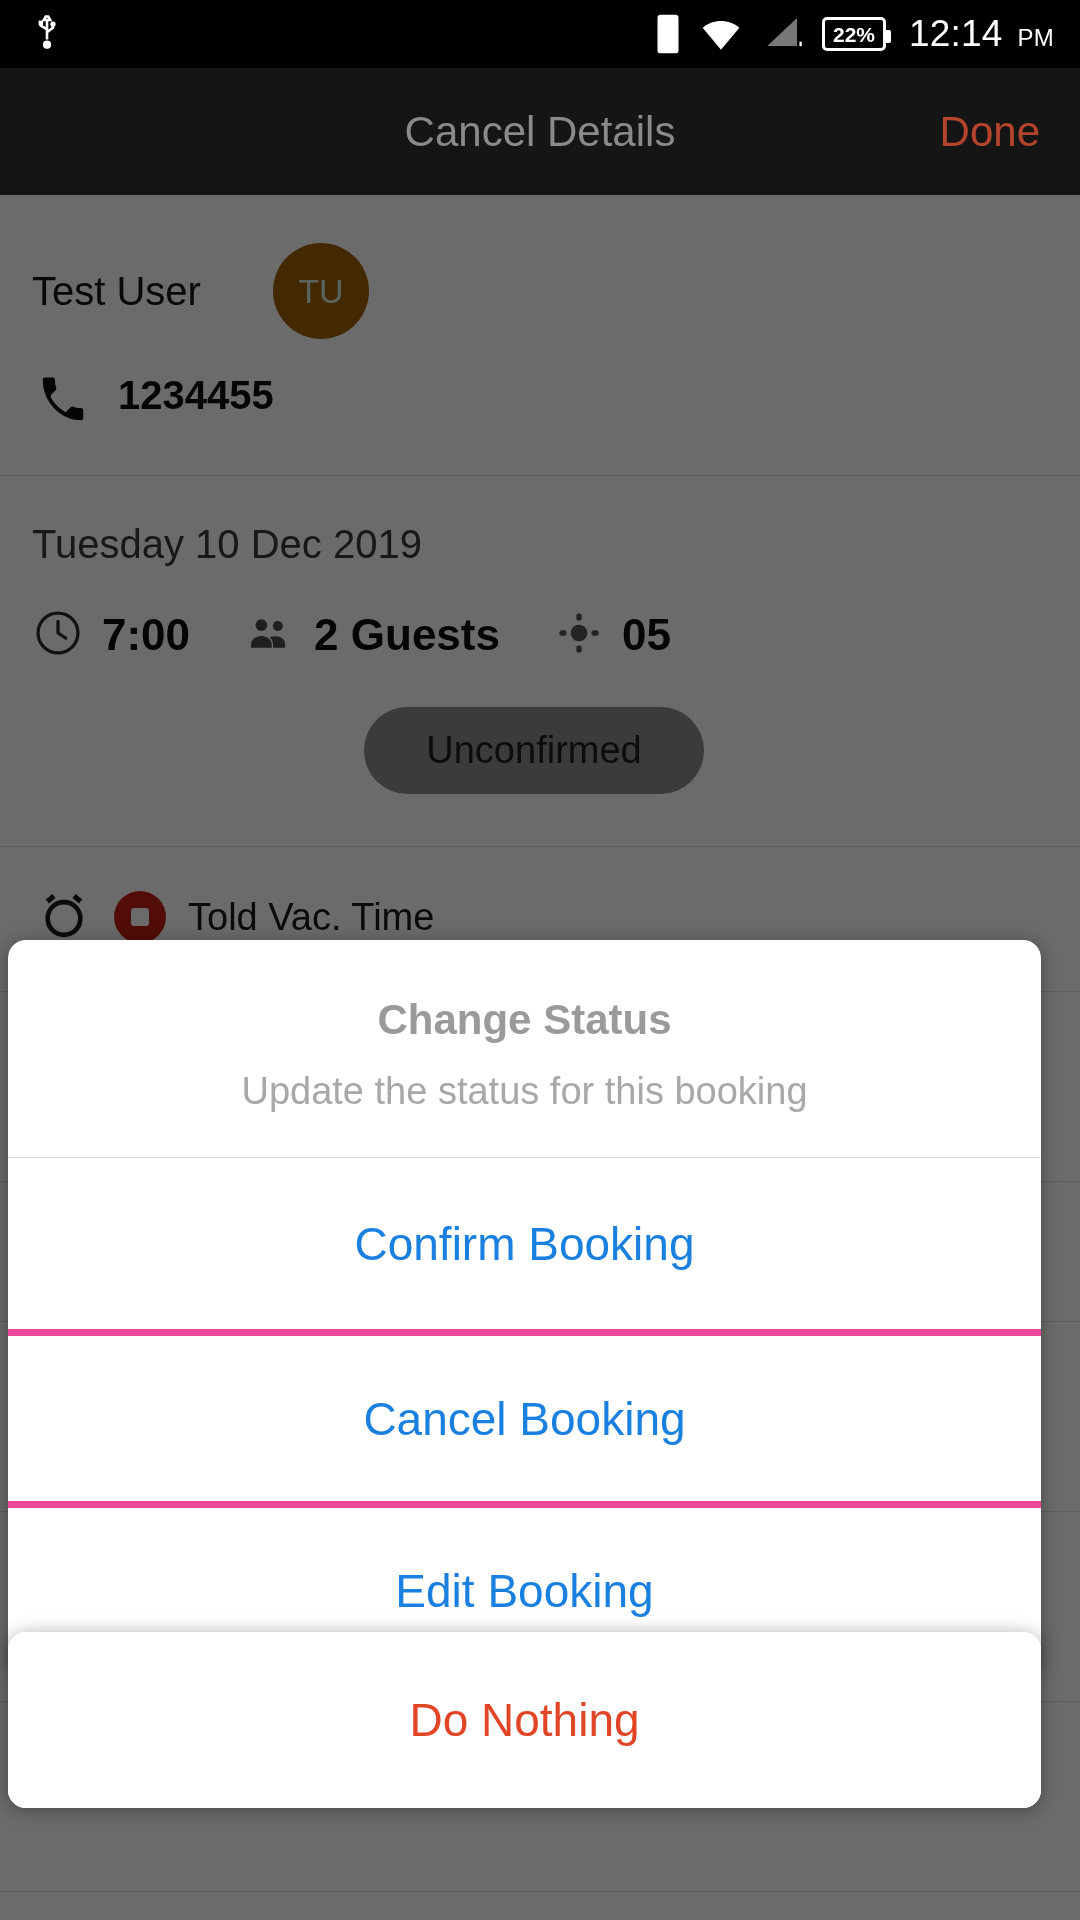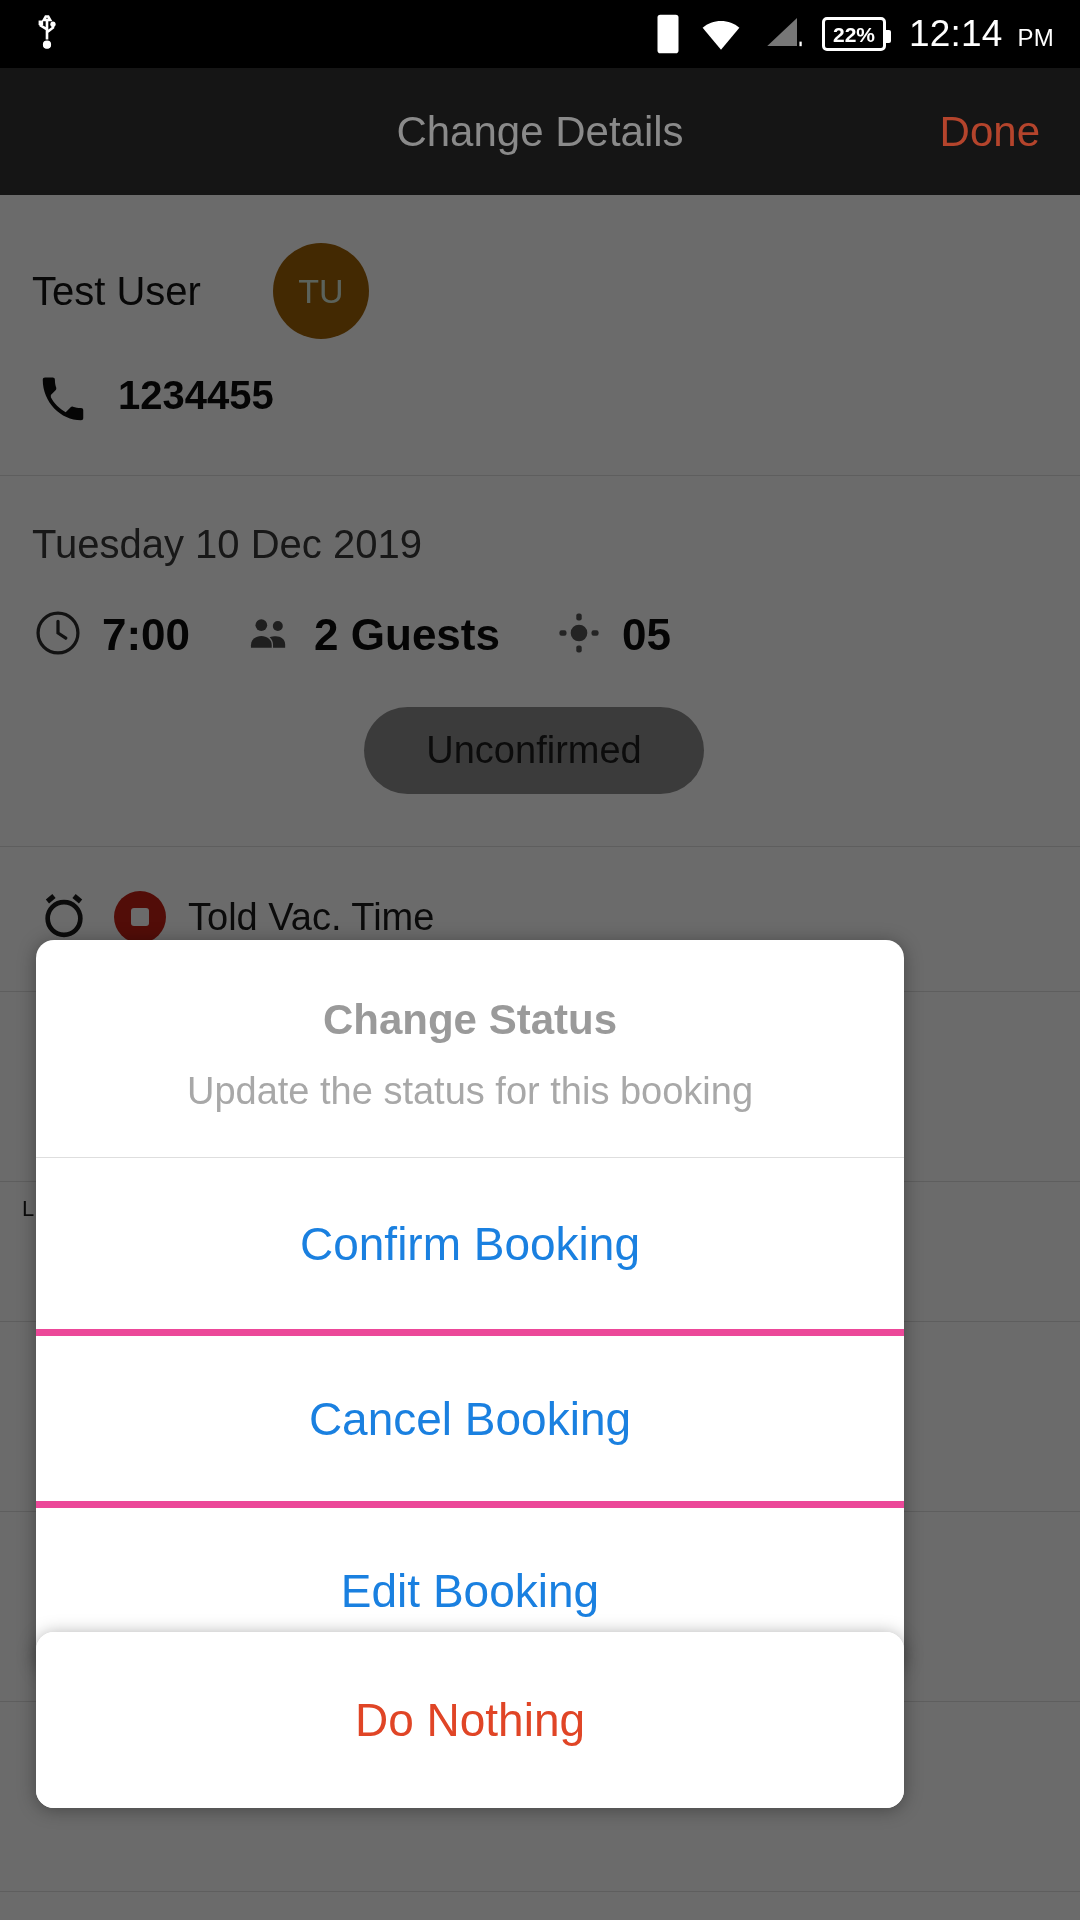--- a/index.html
+++ b/index.html
@@ -88,21 +88,21 @@
   .stub-text { font-size:22px; color:#1b1b1b; padding:14px 0 0 22px; }
 
   
   .scrim {
     position:absolute; top:0; left:0; width:1080px; height:1920px;
     background:rgba(0,0,0,0.58);
   }
 
   
   .sheet {
-    position:absolute; left:36px; width:868px;
+    position:absolute; left:8px; width:1033px;
     background:#fff; border-radius:18px; overflow:hidden;
     box-shadow:0 2px 18px rgba(0,0,0,0.35);
   }
   .sheet-main { top:940px; }
   .sheet-foot { top:1632px; }
 
   .sheet-header { padding:56px 40px 44px 40px; text-align:center; }
   .sheet-title { font-size:42px; font-weight:700; color:#9a9a9a; }
   .sheet-sub { font-size:38px; color:#a8a8a8; margin-top:26px; }
 
@@ -243,21 +243,21 @@
         <span>22%</span>
       </span>
       <span class="sb-time">
         <span>12:14</span>
         <span class="sb-ampm">PM</span>
       </span>
     </div>
   </div>
 
   <div class="appbar">
-    <div class="appbar-title">Change Details</div>
+    <div class="appbar-title">Cancel Details</div>
     <div class="appbar-action">Done</div>
   </div>
 
   <div class="sheet sheet-main">
     <div class="sheet-header">
       <div class="sheet-title">Change Status</div>
       <div class="sheet-sub">Update the status for this booking</div>
     </div>
     <div class="sheet-btn first">Confirm Booking</div>
     <div class="sheet-btn">Cancel Booking</div>

